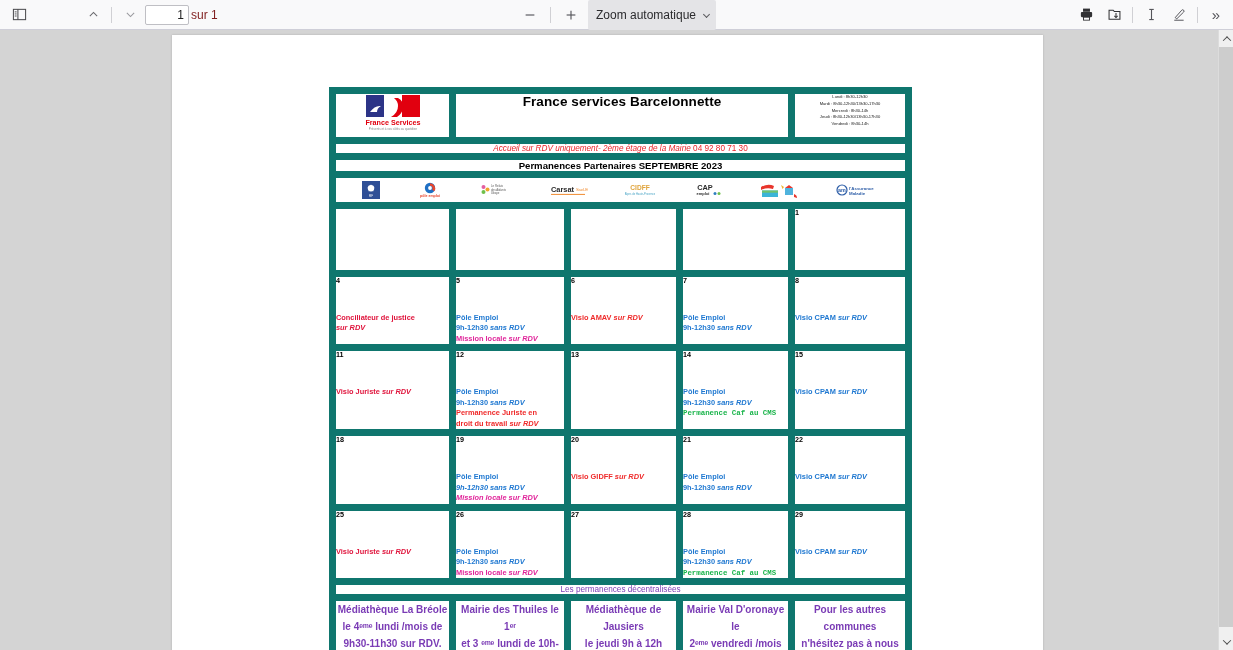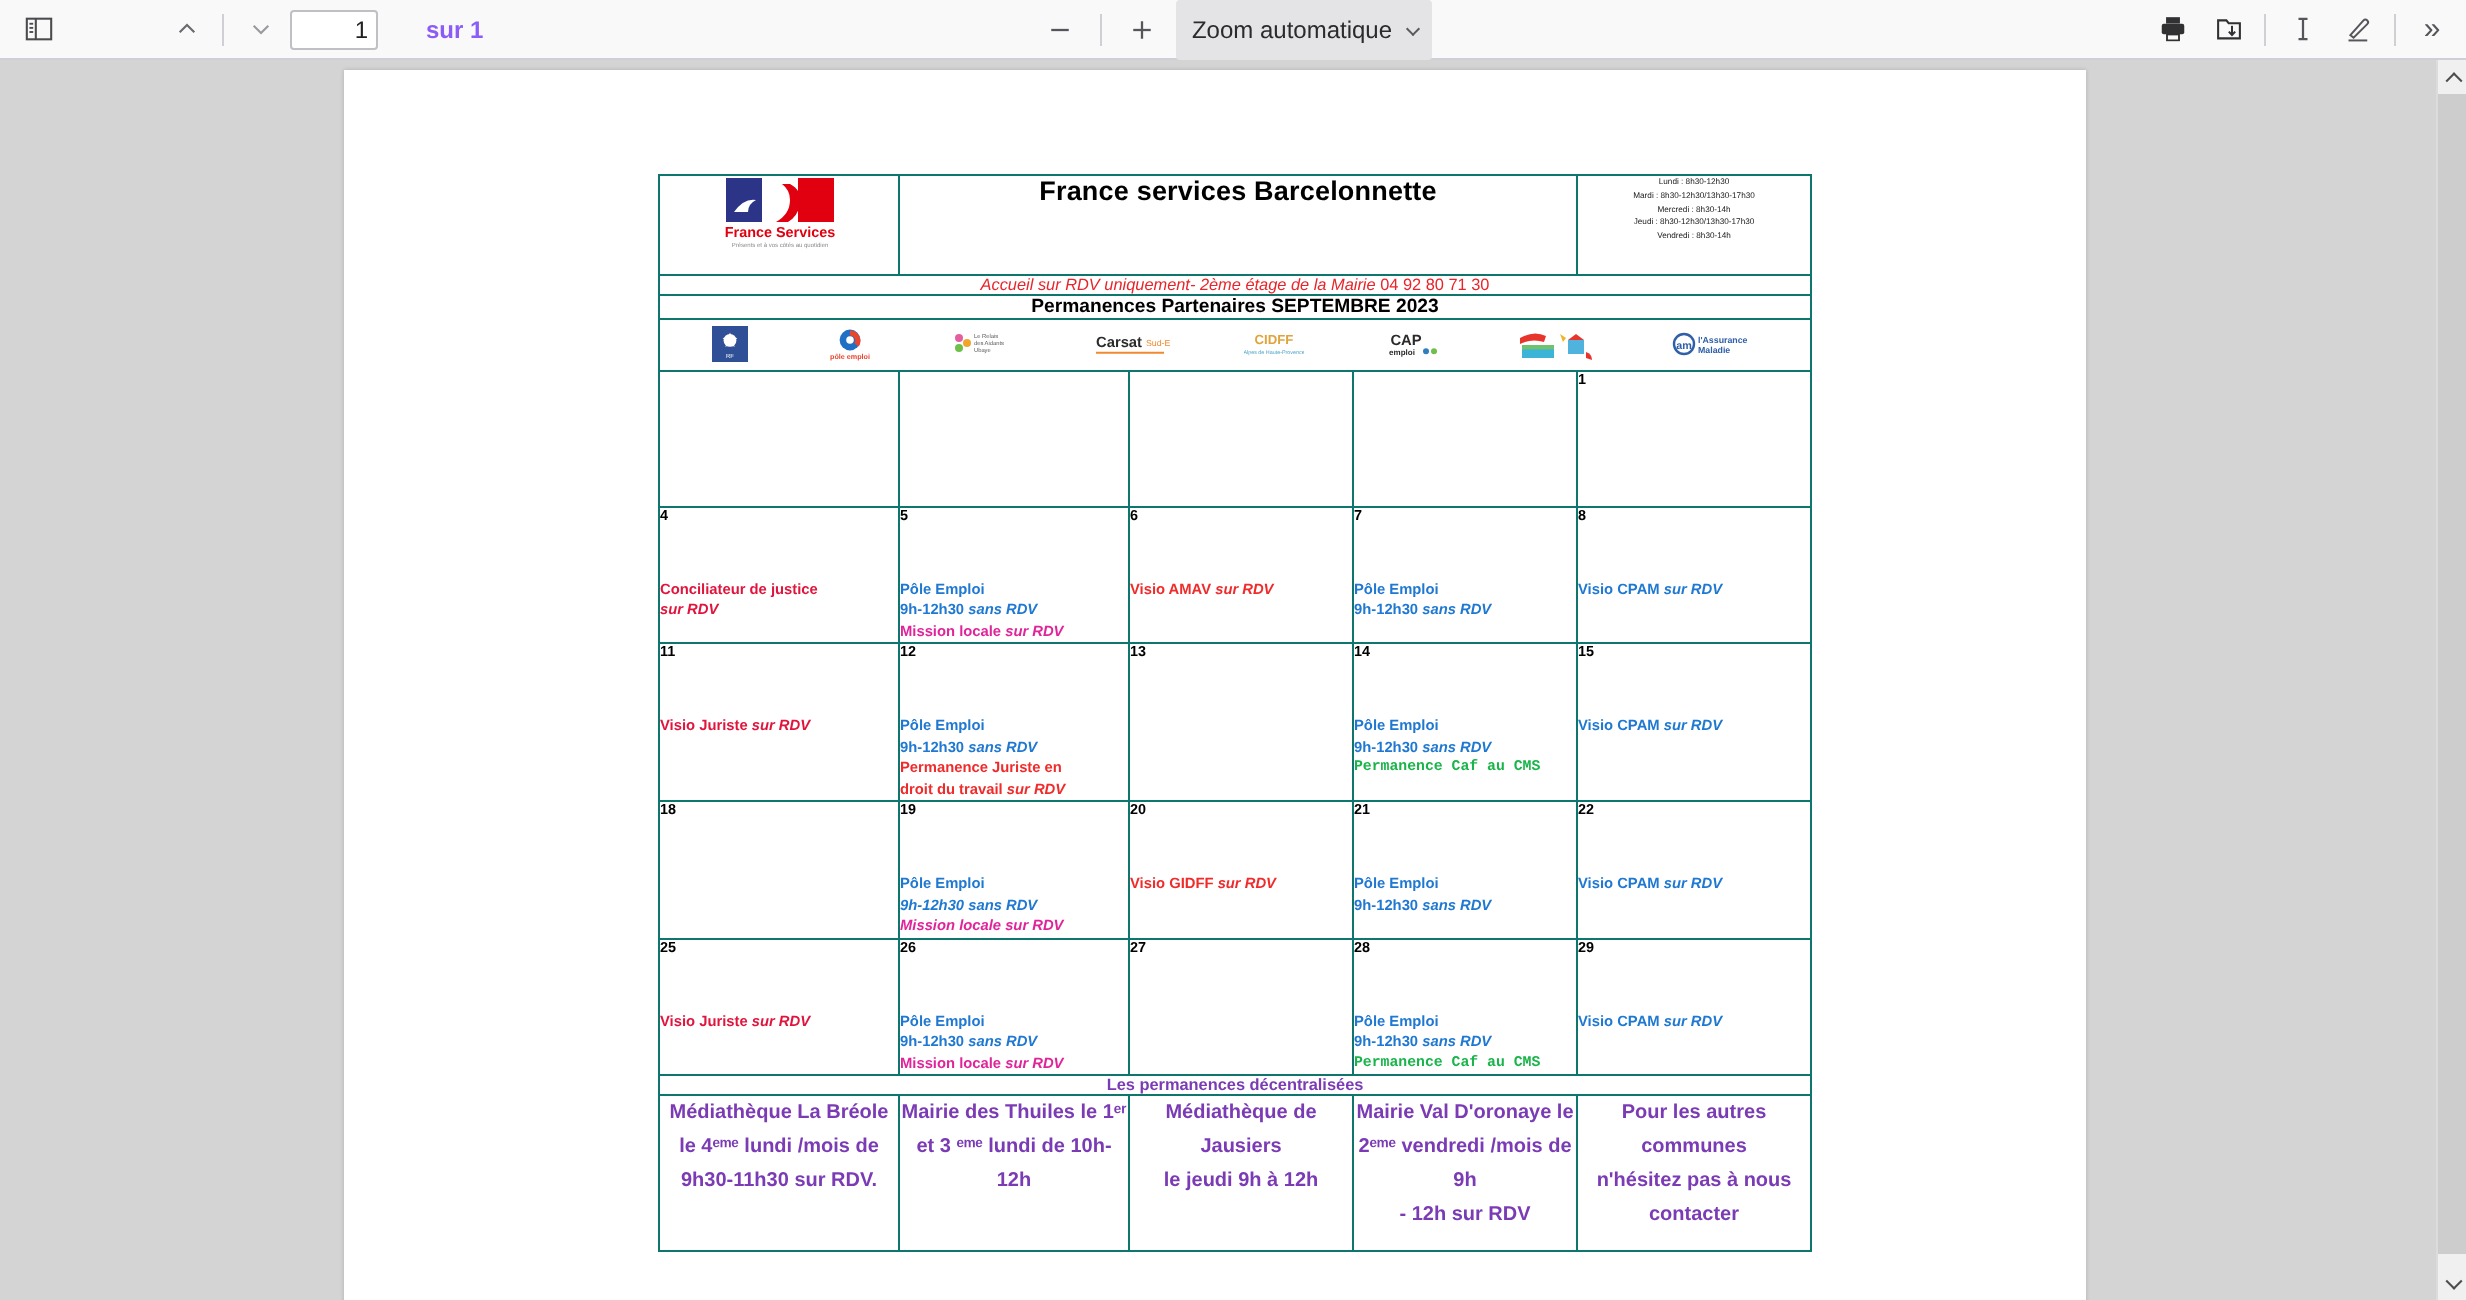--- a/index.html
+++ b/index.html
@@ -35,21 +35,21 @@
   .tbsep { width: 1px; height: 16px; background: #d0d0d4; margin: 0 3px; }
 
   #page-number-input {
     width: 44px; height: 20px;
     border: 1px solid #bfbfc4; border-radius: 2px;
     background: #fff; font-size: 12px;
     text-align: right; padding: 0 4px;
     font-family: "Liberation Sans", sans-serif;
     color: #222;
   }
-  #page-total { margin-left: 22px; font-size: 12px; color: #8b5cf6; font-weight: bold; }
+  #page-total { margin-left: 0; font-size: 12px; color: #7f1d1d; }
 
   #zoom-select {
     height: 30px; min-width: 128px;
     background: #e4e4e7; border: none; border-radius: 2px;
     font-size: 12px; padding: 0 20px 0 8px;
     color: #2b2b2e; position: relative;
     display: flex; align-items: center;
     font-family: "Liberation Sans", sans-serif;
     cursor: pointer;
   }
@@ -104,21 +104,21 @@
 
   
   #doc-table {
     position: absolute;
     left: 157px; top: 52px;
     width: 576px;
     border-collapse: collapse;
     table-layout: fixed;
     font-family: "Liberation Sans", sans-serif;
   }
-  #doc-table td { border: 1px solid #0f766e; vertical-align: top; padding: 0; }
+  #doc-table td { border: 7px solid #0f766e; vertical-align: top; padding: 0; }
 
   .cell-logo { width: 120px; height: 50px; text-align: center; vertical-align: middle; }
   .cell-title {
     text-align: center; vertical-align: middle;
     font-size: 13.5px; font-weight: bold; color: #000;
     letter-spacing: .1px;
   }
   .cell-hours {
     width: 117px; vertical-align: middle; text-align: center;
     font-size: 4.1px; line-height: 1.65; color: #1a1a1a;
@@ -156,21 +156,21 @@
   .ev.i { font-style: italic; }
   .ev .it { font-style: italic; }
   .c-blue   { color: #1f78d1; }
   .c-red    { color: #ef2b2b; }
   .c-magenta{ color: #e0249a; }
   .c-green  { color: #19b44a; font-family: Liberation Mono, monospace; }
   .c-crimson{ color: #e0143c; }
 
   
   .dec-title {
-    text-align: center; font-size: 8.2px; font-weight: bold;
+    text-align: center; font-size: 8.2px; font-weight: normal;
     color: #7a3bb5; padding: 3px 0 4px;
   }
   .dec-cell {
     height: 78px; text-align: center; vertical-align: middle;
     font-size: 10px; font-weight: bold; color: #7a3bb5;
     line-height: 1.7; padding: 4px 3px;
   }
 </style>
 </head>
 <body>

